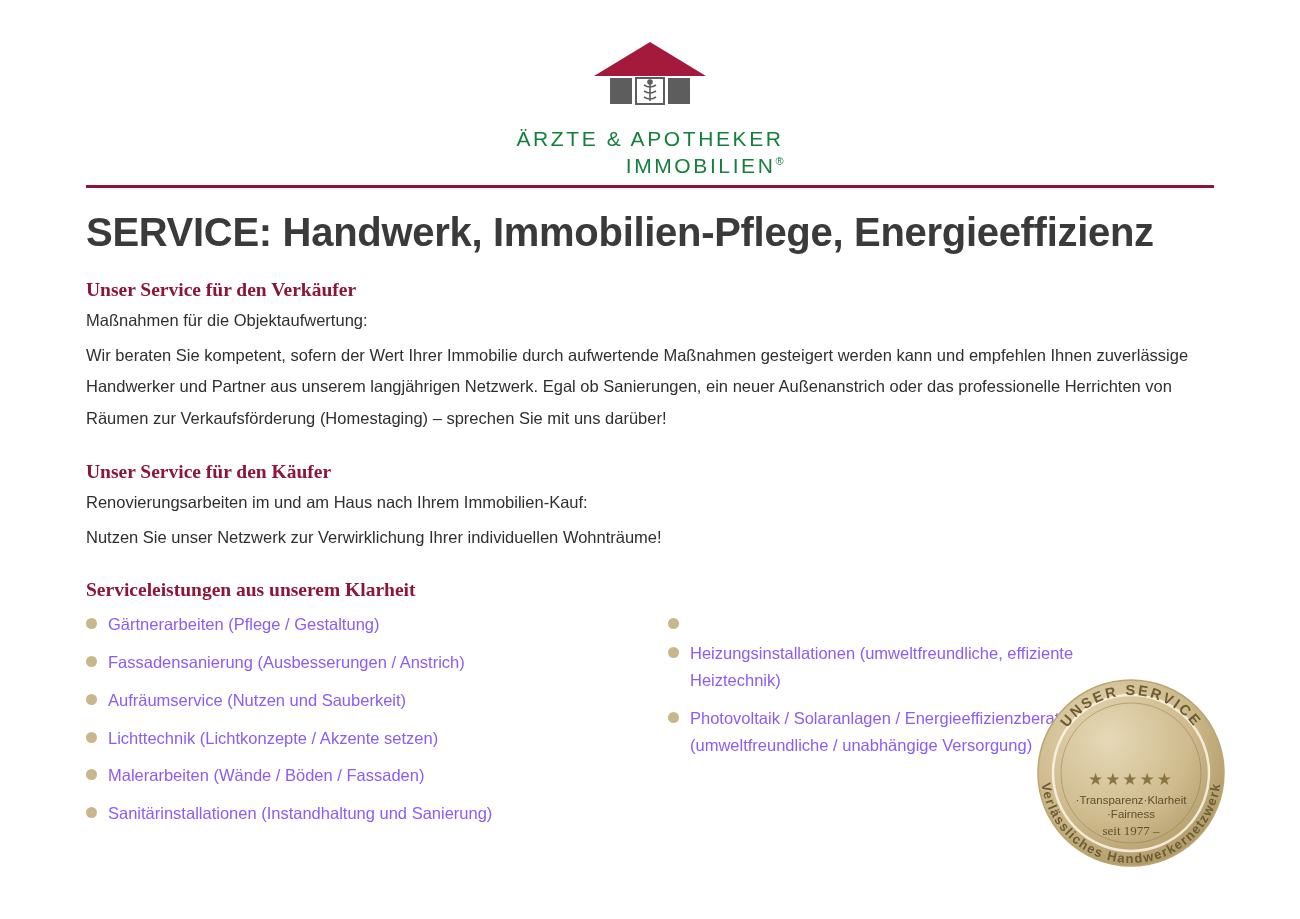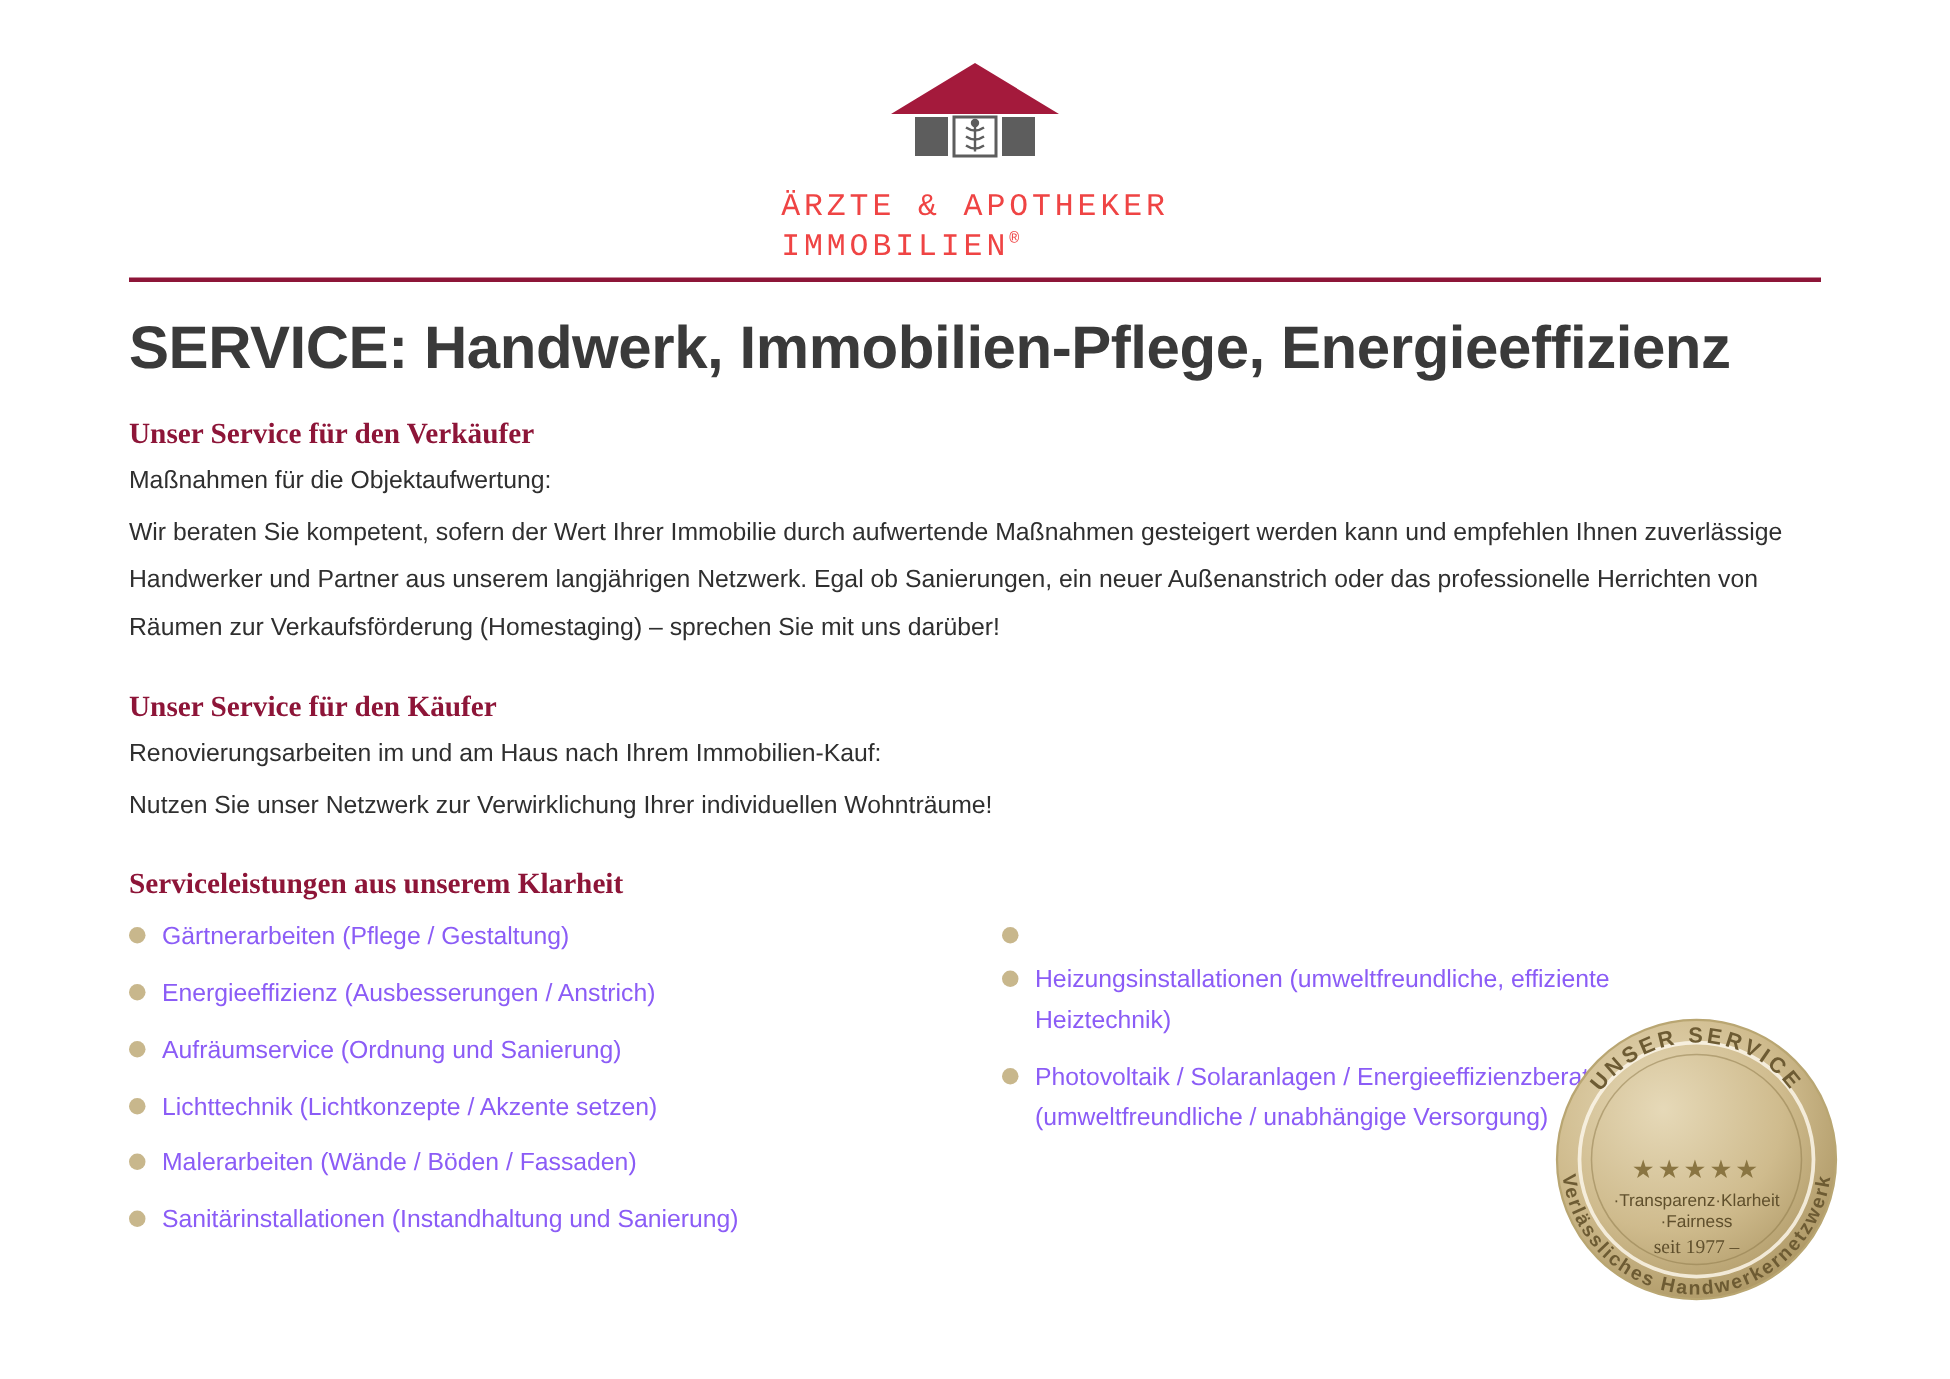--- a/index.html
+++ b/index.html
@@ -24,23 +24,23 @@
     flex-direction: column;
     align-items: center;
   }
   .logo-mark {
     width: 128px;
     height: 76px;
     position: relative;
   }
   .logo-text {
     margin-top: 12px;
-    text-align: left;
-    color: #ef4444;
-    font-family: Liberation Mono, monospace;
+    text-align: right;
+    color: #15803d;
+    font-family: Liberation Sans, sans-serif;
     letter-spacing: 2.6px;
     line-height: 1.28;
   }
   .logo-line1 {
     font-size: 21px;
   }
   .logo-line2 {
     font-size: 21px;
   }
   .logo-line2 sup {
@@ -191,25 +191,25 @@
   <h2 class="section-head">Serviceleistungen aus unserem Klarheit</h2>
 
   <div class="services">
     <div class="services-col left">
       <div class="svc-item">
         <span class="svc-bullet"></span>
         <span class="svc-label">Gärtnerarbeiten (Pflege / Gestaltung)</span>
       </div>
       <div class="svc-item">
         <span class="svc-bullet"></span>
-        <span class="svc-label">Energieeffizienz (Ausbesserungen / Anstrich)</span>
-      </div>
-      <div class="svc-item">
-        <span class="svc-bullet"></span>
-        <span class="svc-label">Aufräumservice (Ordnung und Sanierung)</span>
+        <span class="svc-label">Fassadensanierung (Ausbesserungen / Anstrich)</span>
+      </div>
+      <div class="svc-item">
+        <span class="svc-bullet"></span>
+        <span class="svc-label">Aufräumservice (Nutzen und Sauberkeit)</span>
       </div>
       <div class="svc-item">
         <span class="svc-bullet"></span>
         <span class="svc-label">Lichttechnik (Lichtkonzepte / Akzente setzen)</span>
       </div>
       <div class="svc-item">
         <span class="svc-bullet"></span>
         <span class="svc-label">Malerarbeiten (Wände / Böden / Fassaden)</span>
       </div>
       <div class="svc-item">

